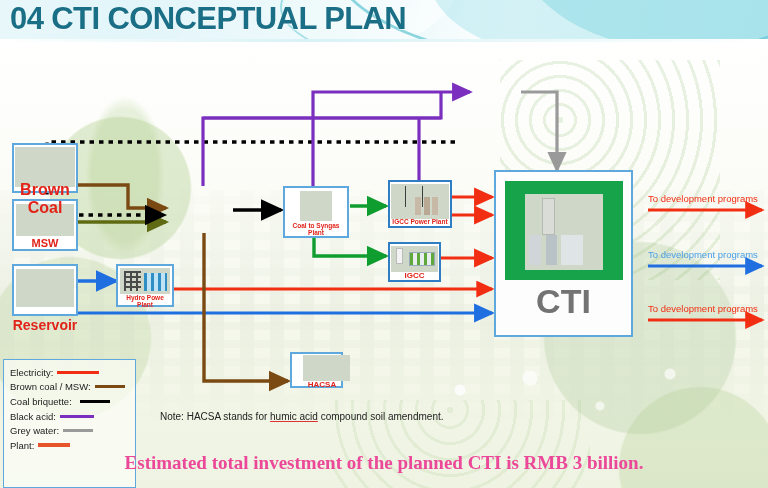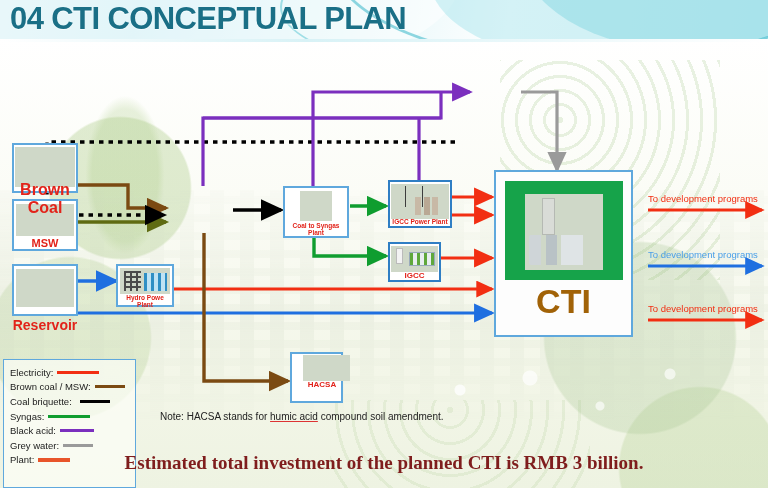--- a/index.html
+++ b/index.html
@@ -123,21 +123,21 @@
   .legend{position:absolute;left:3px;top:359px;width:133px;height:129px;
     background:rgba(252,253,247,.72);border:1px solid #5fa8dd;z-index:9;box-sizing:border-box;
     padding:5px 0 0 6px;}
   .legend-row{display:flex;align-items:center;height:14.6px;}
   .legend-label{font-size:9.5px;color:#1b1b1b;white-space:nowrap;}
   .legend-swatch{height:3px;width:42px;margin-left:4px;flex:0 0 auto;}
 
   .note{position:absolute;left:160px;top:411px;font-size:10px;color:#222;z-index:9;white-space:nowrap;}
   .note u{text-decoration:underline;text-decoration-color:#d33;text-decoration-style:solid;}
   .bottom-stmt{position:absolute;left:0;top:452px;width:768px;text-align:center;z-index:9;
-    font-family:"Liberation Serif",serif;font-weight:bold;font-size:19px;color:#7f1d1d;}
+    font-family:"Liberation Serif",serif;font-weight:bold;font-size:19px;color:#ec4899;}
 
   .dev-label{position:absolute;font-size:9.5px;white-space:nowrap;z-index:8;}
 </style>
 </head>
 <body>
 
 <div class="slide">
 
   <div class="bg-green-wash"></div>
   <div class="bg-leaf"></div>
@@ -251,54 +251,50 @@
     <span class="thumb th-igcc" style="width:58px;height:35px;margin-top:2px;"></span>
     <span class="cap" style="font-size:6.5px;">IGCC Power Plant</span>
   </div>
 
   <div class="node" style="left:388px;top:242px;width:53px;height:40px;border-color:#2f7ec4;">
     <span class="thumb th-sofc" style="width:47px;height:26px;margin-top:2px;"></span>
     <span class="cap" style="font-size:8px;">IGCC</span>
   </div>
 
 
-  <div class="node" style="left:290px;top:352px;width:53px;height:51px;padding-left:11px;">
+  <div class="node" style="left:290px;top:352px;width:53px;height:36px;padding-left:11px;">
     <span class="thumb th-hacsa" style="width:47px;height:26px;margin-top:1px;"></span>
     <span class="cap" style="font-size:8px;">HACSA</span>
   </div>
 
   <div class="node" style="left:494px;top:170px;width:139px;height:167px;background:#fdfdfd;">
     <div style="margin:9px auto 0;width:118px;height:99px;background:#16a34a;display:flex;align-items:center;justify-content:center;">
       <span class="thumb th-cti" style="width:78px;height:76px;"></span>
     </div>
-    <span style="display:block;font-size:34px;font-weight:bold;color:#a16207;line-height:1.05;margin-top:4px;font-family:'Liberation Sans',sans-serif;">CTI</span>
+    <span style="display:block;font-size:34px;font-weight:bold;color:#737373;line-height:1.05;margin-top:4px;font-family:'Liberation Sans',sans-serif;">CTI</span>
   </div>
 
   <div class="dev-label" style="left:648px;top:193px;color:#f22e12;">To development  programs</div>
   <div class="dev-label" style="left:648px;top:249px;color:#4a9fe8;">To development  programs</div>
   <div class="dev-label" style="left:648px;top:303px;color:#f22e12;">To development  programs</div>
 
   <div class="legend">
     <div class="legend-row">
       <span class="legend-label">Electricity:</span>
       <span class="legend-swatch" id="sw1" style="background: rgb(242, 46, 18);"></span>
     </div>
     <div class="legend-row">
       <span class="legend-label">Brown coal / MSW:</span>
       <span class="legend-swatch" id="sw2" style="width: 30px; background: rgb(123, 74, 18);"></span>
     </div>
     <div class="legend-row">
       <span class="legend-label">Coal briquette:</span>
       <span class="legend-swatch" id="sw3" style="width: 30px; margin-left: 8px; background: rgb(0, 0, 0);"></span>
     </div>
     <div class="legend-row">
-      <span class="legend-label">Syngas:</span>
-      <span class="legend-swatch" id="sw4" style="background: rgb(15, 157, 47);"></span>
-    </div>
-    <div class="legend-row">
       <span class="legend-label">Black acid:</span>
       <span class="legend-swatch" id="sw5" style="width: 34px; background: rgb(123, 47, 190);"></span>
     </div>
     <div class="legend-row">
       <span class="legend-label">Grey water:</span>
       <span class="legend-swatch" id="sw6" style="width: 30px; background: rgb(154, 154, 154);"></span>
     </div>
     <div class="legend-row">
       <span class="legend-label">Plant:</span>
       <span class="legend-swatch" id="sw7" style="width: 32px; height: 4px; background: rgb(232, 84, 42);"></span>

